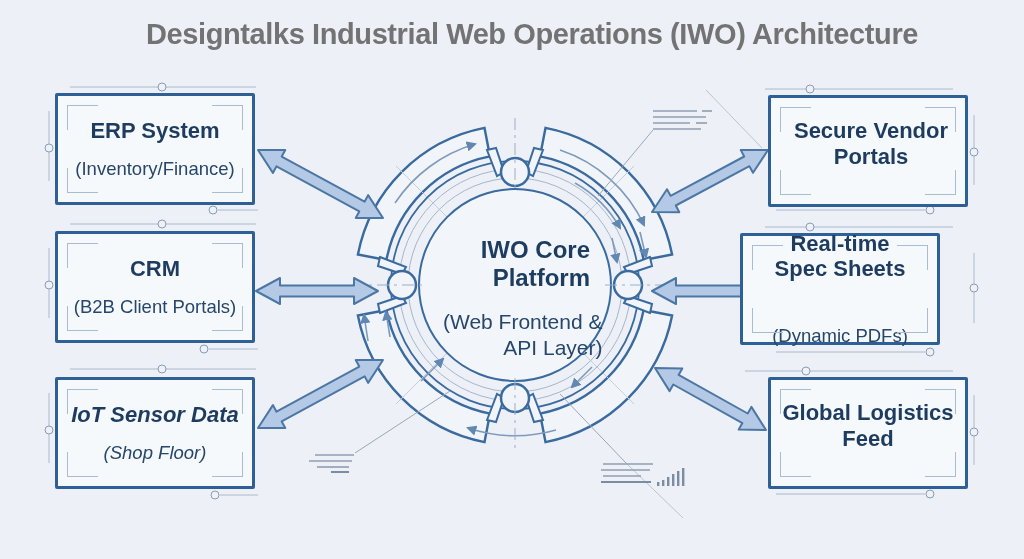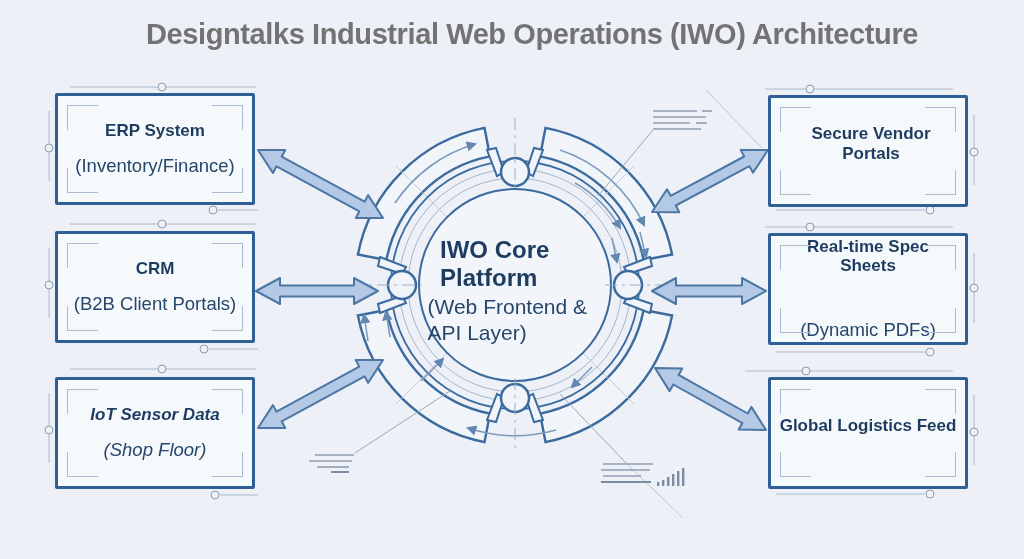--- a/index.html
+++ b/index.html
@@ -18,35 +18,35 @@
   .box{
     position:absolute;width:194px;height:106px;
     background:#f6f9fc;border:3px solid #2f6095;border-radius:2px;
     display:flex;flex-direction:column;justify-content:center;align-items:center;
     text-align:center;z-index:2;box-sizing:content-box;
   }
   #box-erp   {left:55px; top:93px;}
   #box-crm   {left:55px; top:231px;}
   #box-iot   {left:55px; top:377px;font-style:italic;}
   #box-vendor{left:768px;top:95px;}
-  #box-spec  {left:768px;top:233px;gap:28px;}
+  #box-spec  {left:740px;top:233px;gap:28px;}
   #box-global{left:768px;top:377px;}
   .ck{position:absolute;width:30px;height:24px;border:0 solid #a8bcd3;}
   .ck.tl{top:9px;left:9px;border-top-width:1.5px;border-left-width:1.5px;}
   .ck.tr{top:9px;right:9px;border-top-width:1.5px;border-right-width:1.5px;}
   .ck.bl{bottom:9px;left:9px;border-bottom-width:1.5px;border-left-width:1.5px;}
   .ck.br{bottom:9px;right:9px;border-bottom-width:1.5px;border-right-width:1.5px;}
-  .bt{font-weight:700;font-size:17px;color:#1d3c5f;line-height:1.16;}
+  .bt{font-weight:700;font-size:22px;color:#1d3c5f;line-height:1.16;}
   .bs{font-size:18.5px;color:#27466b;line-height:1.25;margin-top:14px;}
   #box-vendor .bt{max-width:170px;margin-left:6px;}
   #box-spec   .bt{max-width:140px;}
   #box-global .bt{max-width:190px;}
   .hub-label{
     position:absolute;left:400px;top:236px;width:230px;z-index:2;
-    display:flex;flex-direction:column;align-items:center;text-align:left;
+    display:flex;flex-direction:column;align-items:center;text-align:right;gap:15px;
   }
   .hub-title{font-weight:700;font-size:24px;color:#1d3c5f;line-height:1.15;max-width:150px;}
   .hub-sub{font-size:21px;color:#27466b;line-height:1.22;max-width:175px;margin-top:3px;}
 </style>
 </head>
 <body>
 
 <div class="stage">
 
   <h1 class="title">Designtalks Industrial Web Operations (IWO) Architecture</h1>

